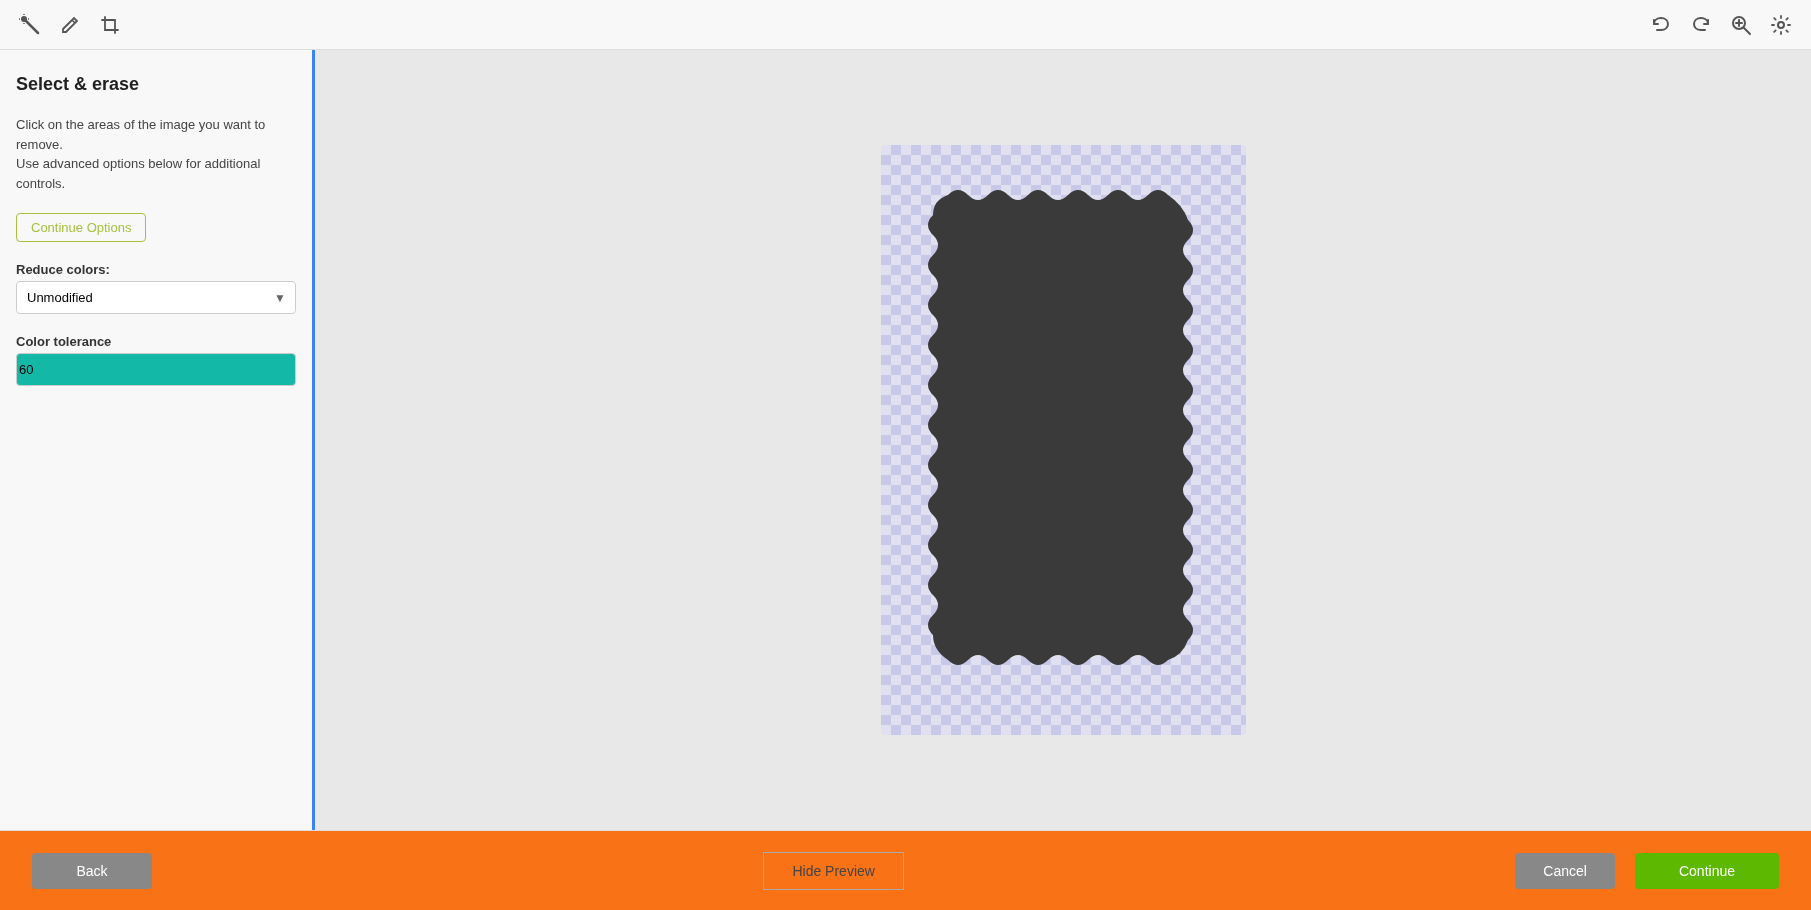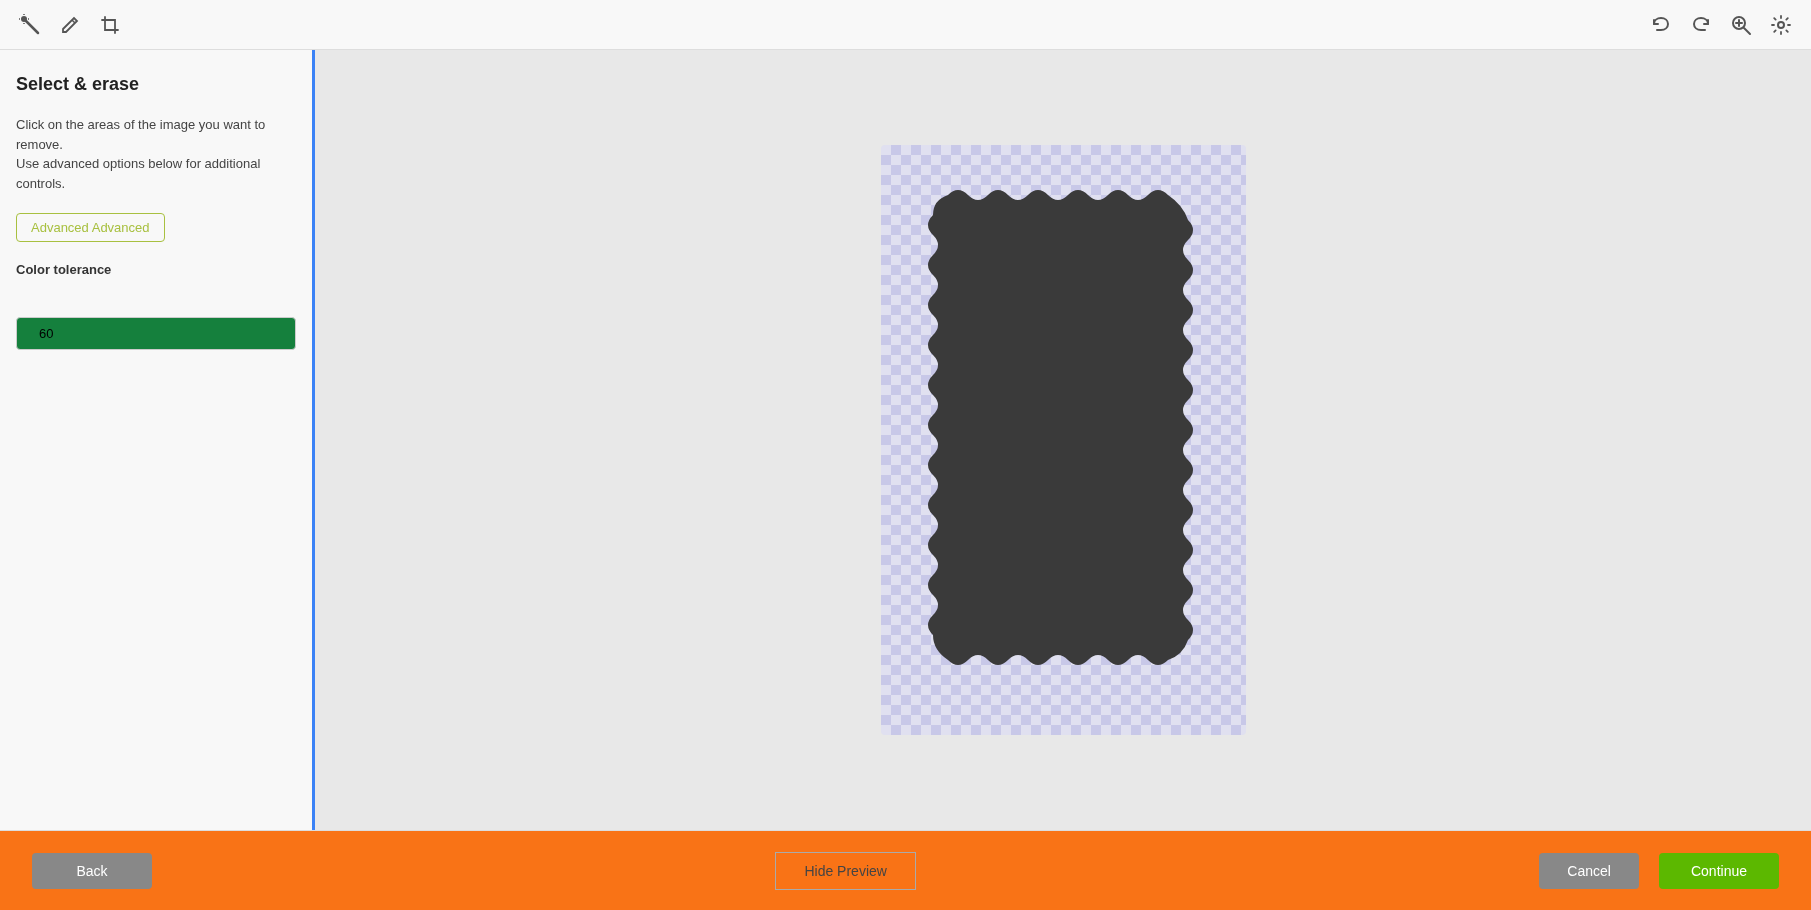--- a/index.html
+++ b/index.html
@@ -110,26 +110,25 @@
       right: 10px;
       top: 50%;
       transform: translateY(-50%);
       pointer-events: none;
       font-size: 12px;
       color: #666;
     }
 
     .tolerance-input {
       width: 100%;
-      padding: 8px 22px;
+      padding: 8px 2px;
       border: 1px solid #ccc;
       border-radius: 4px;
       font-size: 13px;
-      background: #15803d;
-      margin-top: 36px;
+      background: #14b8a6;
     }
 
     
     .canvas-area {
       flex: 1;
       display: flex;
       align-items: center;
       justify-content: center;
       background: #e8e8e8;
       position: relative;
@@ -210,21 +209,21 @@
       padding: 10px 28px;
       font-size: 14px;
       cursor: pointer;
     }
 
     .btn-continue {
       background: #5cb800;
       color: #fff;
       border: none;
       border-radius: 4px;
-      padding: 10px 32px;
+      padding: 10px 44px;
       font-size: 14px;
       cursor: pointer;
     }
   </style>
 </head>
 <body>
 
 <div class="toolbar">
   <div class="toolbar-left">
     <div class="tool-icon" title="Magic Wand">
@@ -281,21 +280,33 @@
 </div>
 
 <div class="main">
 
   <div class="sidebar">
     <div class="sidebar-title">Select &amp; erase</div>
     <div class="sidebar-desc">
       <span>Click on the areas of the image you want to remove.</span><br>
       <span>Use advanced options below for additional controls.</span>
     </div>
-    <button class="advanced-options-btn">Advanced Advanced</button>
+    <button class="advanced-options-btn">Continue Options</button>
+    <div>
+      <div class="label-text">Reduce colors:</div>
+      <div class="select-wrapper">
+        <select>
+          <option>Unmodified</option>
+          <option>Low</option>
+          <option>Medium</option>
+          <option>High</option>
+        </select>
+        <span class="select-arrow">▼</span>
+      </div>
+    </div>
     <div>
       <div class="label-text">Color tolerance</div>
       <input type="text" class="tolerance-input" value="60" style="">
     </div>
   </div>
 
   <div class="canvas-area">
     <div class="image-preview-container">
 
       <div class="checkerboard"></div>

